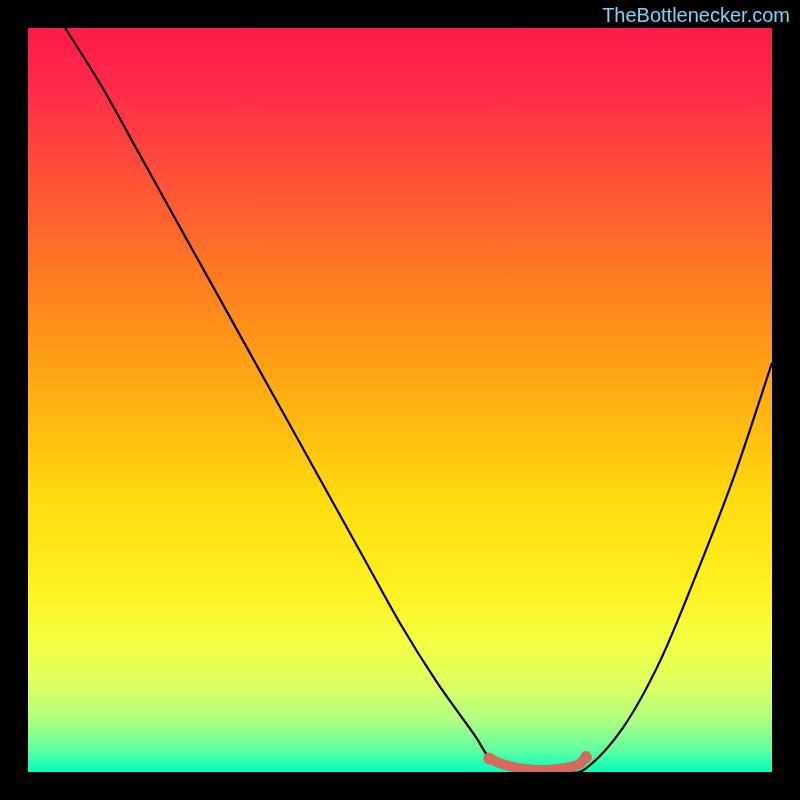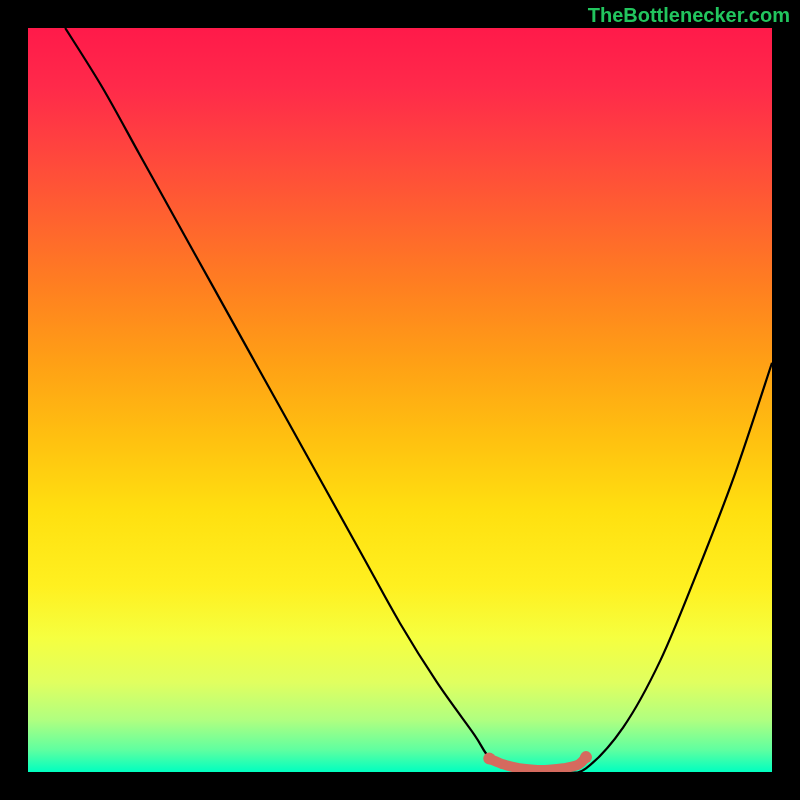--- a/index.html
+++ b/index.html
@@ -7,23 +7,23 @@
     width: 800px;
     height: 800px;
     background: #000;
     position: relative;
     font-family: Arial, sans-serif;
   }
   .watermark {
     position: absolute;
     top: 4px;
     right: 10px;
-    color: #22c55e;
+    color: #7dd3fc;
     font-size: 20px;
-    font-weight: 700;
+    font-weight: 400;
     z-index: 10;
   }
   .plot-area {
     position: absolute;
     left: 28px;
     top: 28px;
     width: 744px;
     height: 744px;
     background: linear-gradient(to bottom,
       #ff1a4a 0%,

